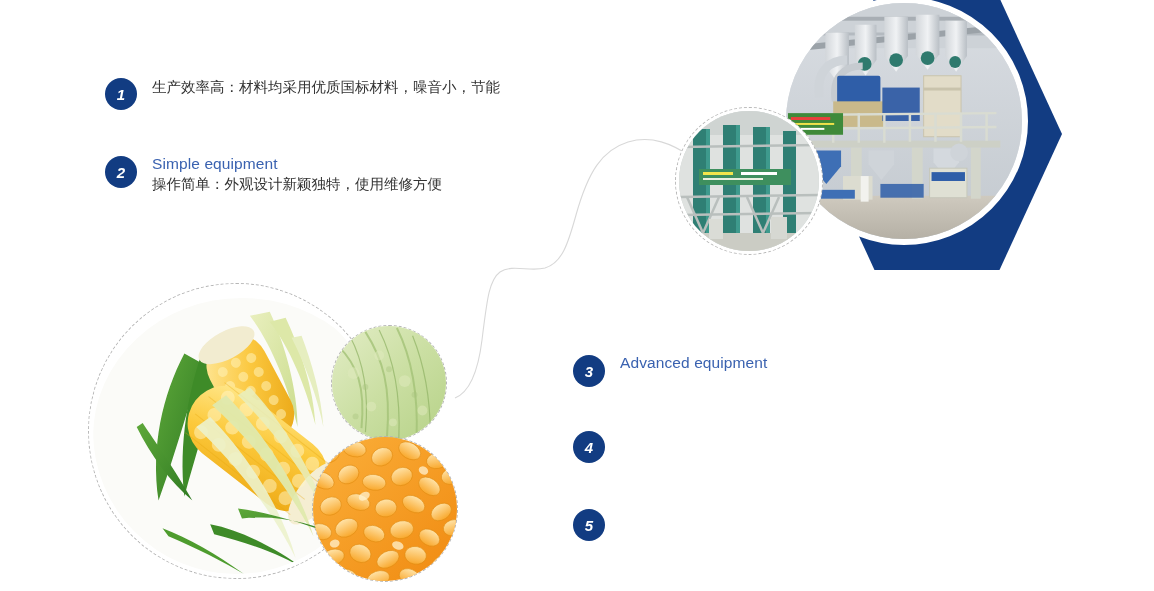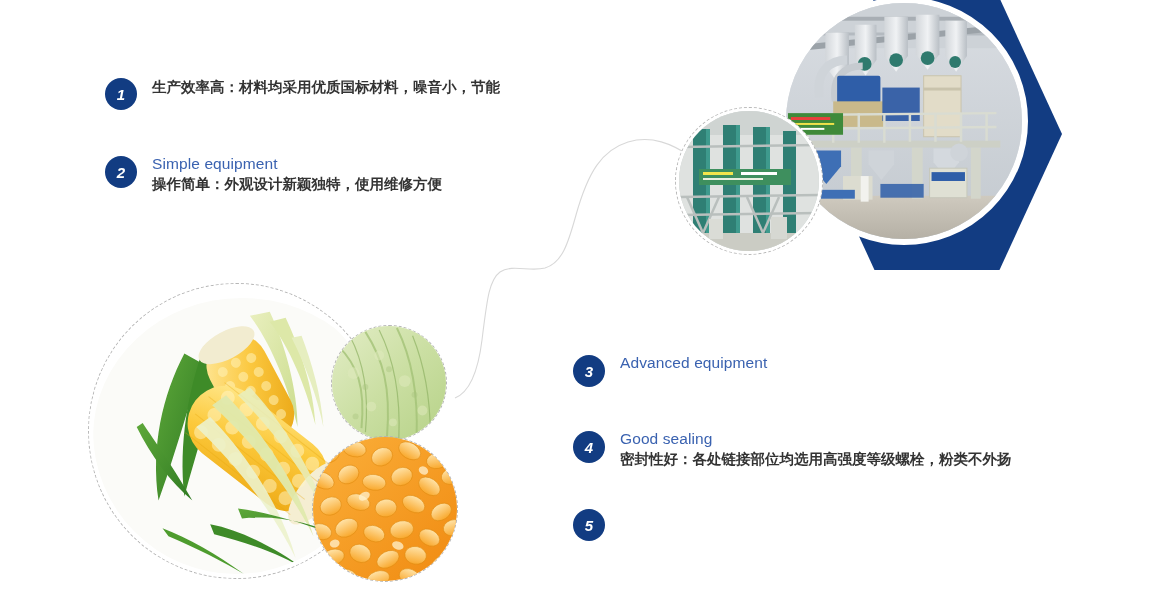--- a/index.html
+++ b/index.html
@@ -60,21 +60,20 @@
     line-height: 19px;
     white-space: nowrap;
     letter-spacing: 0.1px;
   }
   .feature-desc {
     color: #333333;
     font-size: 14.5px;
     line-height: 21px;
     white-space: nowrap;
     margin-top: 1px;
-    font-weight: bold;
   }
 
   
   .hex-cluster {
     position: absolute;
     left: 660px;
     top: -6px;
     width: 494px;
     height: 290px;
   }
@@ -529,23 +528,19 @@
 
   <div class="feature" style="left:573px; top:353px;">
     <div class="badge">3</div>
     <div class="feature-text">
       <div class="feature-title">Advanced equipment</div>
     </div>
   </div>
 
   <div class="feature" style="left:573px; top:429px;">
     <div class="badge">4</div>
-    <div class="feature-text">
-      <div class="feature-title">Good sealing</div>
-      <div class="feature-desc">密封性好：各处链接部位均选用高强度等级螺栓，粉类不外扬</div>
-    </div>
   </div>
 
   <div class="feature" style="left:573px; top:507px;">
     <div class="badge">5</div>
   </div>
 
 </div>
 
 </body></html>

